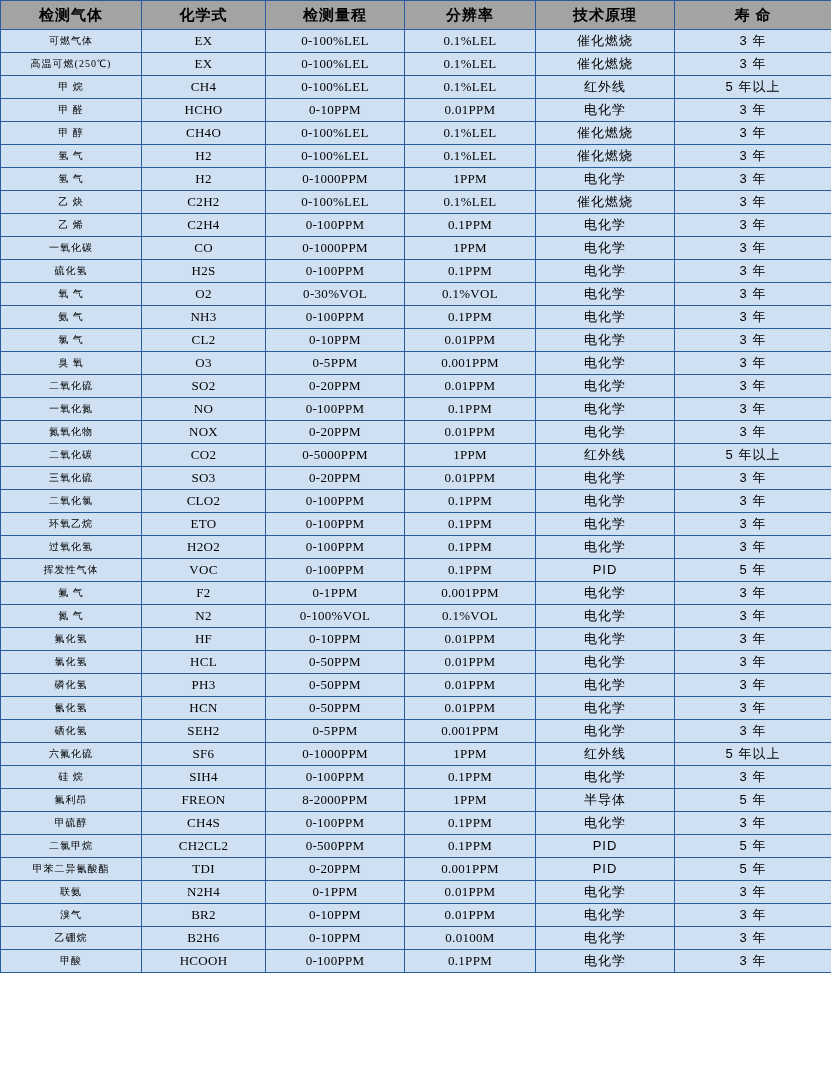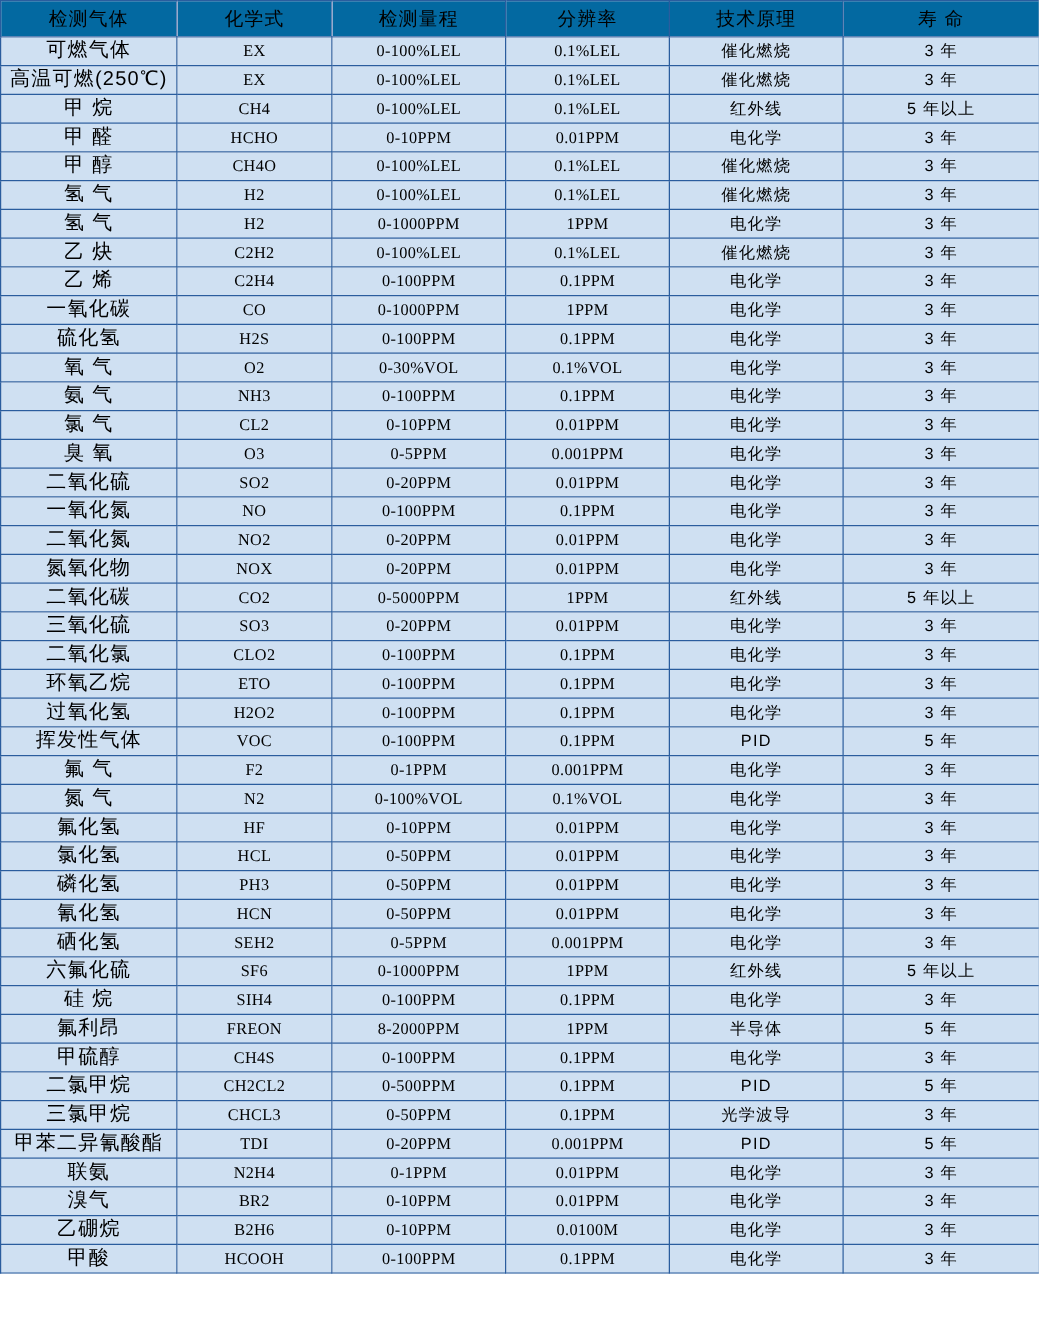--- a/index.html
+++ b/index.html
@@ -26,36 +26,37 @@
   #gas-table th,
   #gas-table td {
     border: 1px solid #2a5d9e;
     text-align: center;
     vertical-align: middle;
     color: #000000;
     white-space: nowrap;
     overflow: hidden;
   }
   #gas-table thead th {
-    background: #0369a1;
+    background: #a3a3a3;
     height: 26px;
     font-size: 15px;
-    font-weight: normal;
+    font-weight: bold;
     letter-spacing: 1px;
   }
   #gas-table tbody td {
     background: #cfe0f2;
     height: 20px;
     line-height: 20px;
     font-size: 13px;
     font-weight: normal;
   }
   #gas-table tbody td.col-name {
-    font-size: 16px;
+    font-size: 10px;
     letter-spacing: 1px;
+    font-family: Liberation Serif, serif;
   }
   #gas-table tbody td.col-formula,
   #gas-table tbody td.col-range,
   #gas-table tbody td.col-res {
     font-family: "Liberation Serif", serif;
     font-size: 13px;
     letter-spacing: 0.3px;
   }
   #gas-table tbody td.col-tech,
   #gas-table tbody td.col-life {
@@ -215,28 +216,20 @@
       </tr>
       <tr>
         <td class="col-name">一氧化氮</td>
         <td class="col-formula">NO</td>
         <td class="col-range">0-100PPM</td>
         <td class="col-res">0.1PPM</td>
         <td class="col-tech">电化学</td>
         <td class="col-life">3 年</td>
       </tr>
       <tr>
-        <td class="col-name">二氧化氮</td>
-        <td class="col-formula">NO2</td>
-        <td class="col-range">0-20PPM</td>
-        <td class="col-res">0.01PPM</td>
-        <td class="col-tech">电化学</td>
-        <td class="col-life">3 年</td>
-      </tr>
-      <tr>
         <td class="col-name">氮氧化物</td>
         <td class="col-formula">NOX</td>
         <td class="col-range">0-20PPM</td>
         <td class="col-res">0.01PPM</td>
         <td class="col-tech">电化学</td>
         <td class="col-life">3 年</td>
       </tr>
       <tr>
         <td class="col-name">二氧化碳</td>
         <td class="col-formula">CO2</td>
@@ -375,28 +368,20 @@
       </tr>
       <tr>
         <td class="col-name">二氯甲烷</td>
         <td class="col-formula">CH2CL2</td>
         <td class="col-range">0-500PPM</td>
         <td class="col-res">0.1PPM</td>
         <td class="col-tech">PID</td>
         <td class="col-life">5 年</td>
       </tr>
       <tr>
-        <td class="col-name">三氯甲烷</td>
-        <td class="col-formula">CHCL3</td>
-        <td class="col-range">0-50PPM</td>
-        <td class="col-res">0.1PPM</td>
-        <td class="col-tech">光学波导</td>
-        <td class="col-life">3 年</td>
-      </tr>
-      <tr>
         <td class="col-name">甲苯二异氰酸酯</td>
         <td class="col-formula">TDI</td>
         <td class="col-range">0-20PPM</td>
         <td class="col-res">0.001PPM</td>
         <td class="col-tech">PID</td>
         <td class="col-life">5 年</td>
       </tr>
       <tr>
         <td class="col-name">联氨</td>
         <td class="col-formula">N2H4</td>

